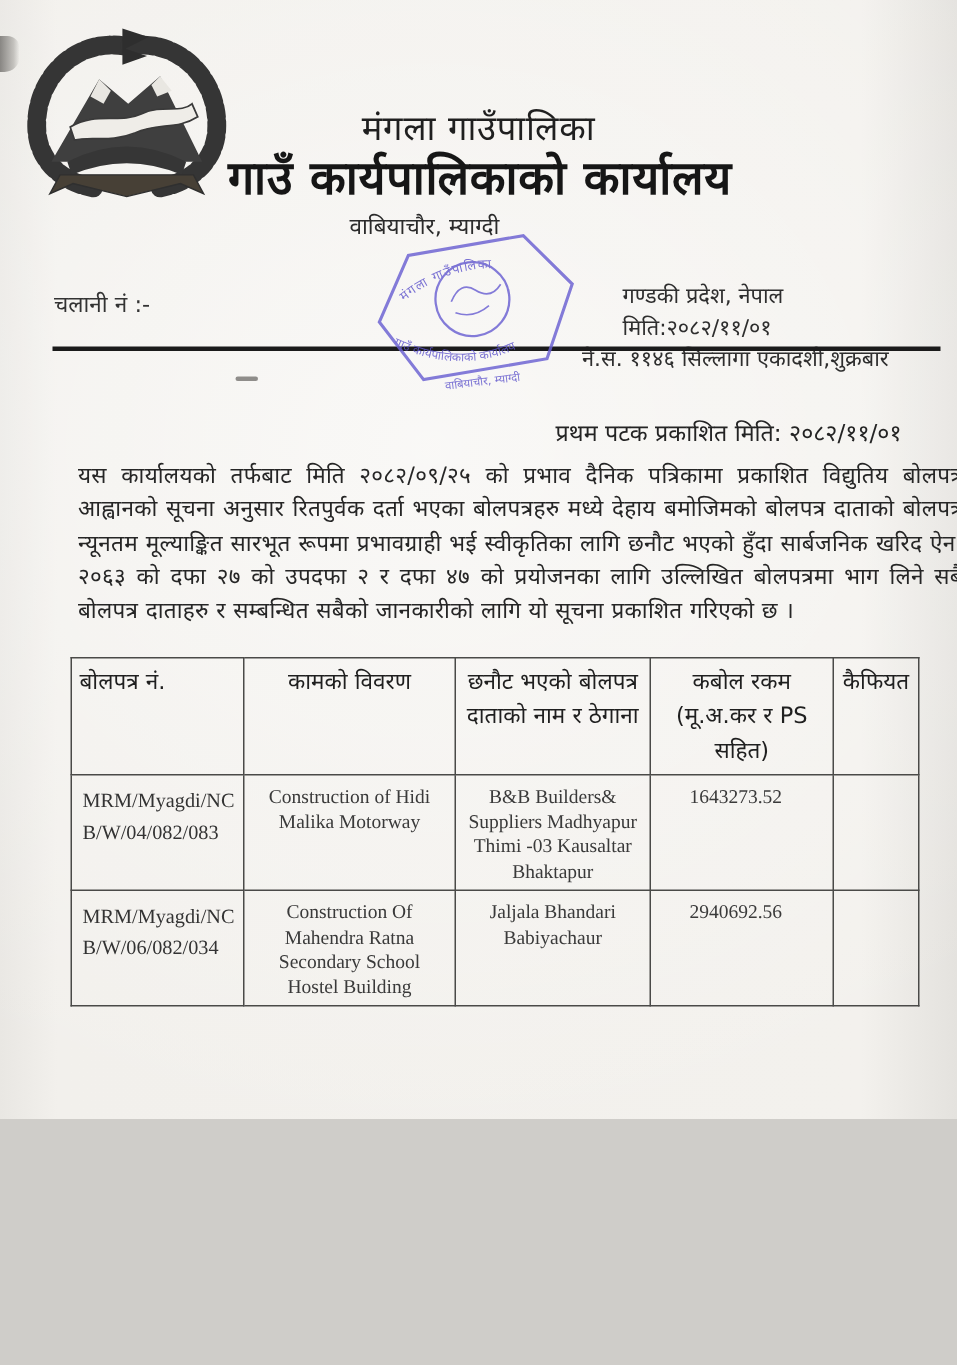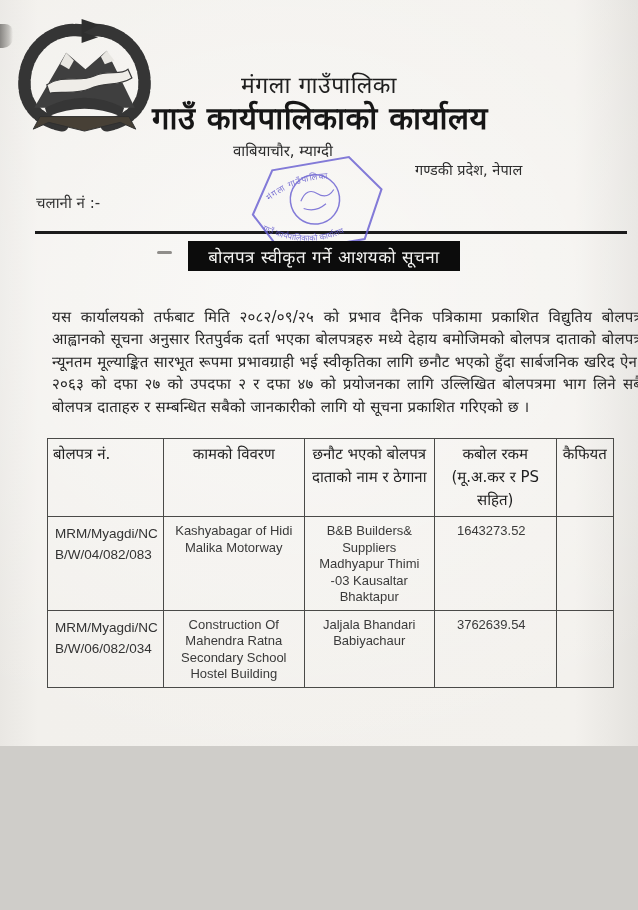--- a/index.html
+++ b/index.html
@@ -31,21 +31,21 @@
   .hdr-office{
     position:absolute;left:0;top:96px;width:660px;margin-left:-10px;text-align:center;
     font-size:31px;font-weight:700;color:#161616;letter-spacing:.5px;
   }
   .hdr-address{
     position:absolute;left:233px;top:140px;font-size:15px;color:#2b2b2b;
   }
   .meta-left1{position:absolute;left:36px;top:141px;font-size:14.5px;color:#333;}
   .meta-left2{position:absolute;left:36px;top:164px;font-size:15px;color:#333;margin-top:28px;}
   .meta-right{position:absolute;left:388px;top:160px;font-size:14.5px;color:#2e2e2e;line-height:21px;}
-  .meta-right .r1{padding-left:27px;}
+  .meta-right .r1{padding-left:27px;margin-top:28px;}
   .meta-right .r2{padding-left:27px;}
   
   .stamp{position:absolute;left:226px;top:150px;opacity:.82;transform:rotate(-7deg);z-index:2;}
   
   .rule{position:absolute;left:35px;top:231px;width:592px;height:3px;background:#1b1b1b;}
   .title-dash{position:absolute;left:157px;top:251px;width:15px;height:3px;background:#8f8d8a;border-radius:2px;}
   .title-bar{
     position:absolute;left:188px;top:241px;width:272px;height:30px;z-index:3;
     background:#0c0c0c;color:#f4f4f2;
     display:flex;align-items:center;justify-content:center;
@@ -64,21 +64,21 @@
   table.bids th, table.bids td{
     border:1.4px solid #4a4a48;vertical-align:top;padding:4px 5px;overflow:hidden;
   }
   table.bids th{
     font-size:15px;font-weight:500;color:#1f1f1f;text-align:center;height:62px;
     line-height:23px;
     margin-top:28px;
   }
   table.bids th.c0{text-align:left;}
   table.bids td{
-    font-family:Liberation Sans, sans-serif;
+    font-family:Liberation Serif, serif;
     font-size:13px;color:#3a3a3a;text-align:center;line-height:16.5px;padding-top:6px;
   }
   table.bids td.c0{
     text-align:left;font-size:13.5px;line-height:21px;padding-left:7px;color:#333;
   }
   table.bids td.c3{text-align:center;padding-right:18px;padding-left:10px;}
   tr.r0 td{height:63px;}
   tr.r1 td{height:59px;}
   tr.r2 td{height:58px;}
   .signature{
@@ -114,20 +114,22 @@
   </div>
 
   <div class="hdr-muni">मंगला गाउँपालिका</div>
   <div class="hdr-office">गाउँ कार्यपालिकाको कार्यालय</div>
   <div class="hdr-address">वाबियाचौर, म्याग्दी</div>
 
   <div class="meta-left2">चलानी नं :-</div>
 
   <div class="meta-right">
     <div class="r1">गण्डकी प्रदेश, नेपाल</div>
+    <div class="r2">मिति:२०८२/११/०१</div>
+    <div class="r3">ने.स. ११४६ सिल्लागा एकादशी,शुक्रबार</div>
   </div>
 
   <div class="stamp">
     <svg width="180" height="112" viewBox="0 0 190 118">
       <defs>
         <path id="arcTop" d="M40,52 Q95,14 152,46" fill="none"></path>
         <path id="arcBot" d="M34,76 Q95,116 158,72" fill="none"></path>
       </defs>
       <polygon points="28,60 54,16 136,12 166,50 142,100 54,104" fill="none" stroke="#6a60d2" stroke-width="2.2"></polygon>
       <circle cx="95" cy="52" r="26" fill="none" stroke="#6a60d2" stroke-width="1.6"></circle>
@@ -137,22 +139,22 @@
       </text>
       <text font-size="8.5" fill="#5f55cc">
         <textPath href="#arcBot" startOffset="2">गाउँ कार्यपालिकाको कार्यालय</textPath>
       </text>
       <text x="95" y="113" font-size="8" fill="#5f55cc" text-anchor="middle">वाबियाचौर, म्याग्दी</text>
     </svg>
   </div>
 
   <div class="rule"></div>
   <div class="title-dash"></div>
-  <div class="title-bar">बोलपत्र स्वीकृत गर्ने आशयको सूचना</div>
 
+  <div class="pub-line">प्रथम पटक प्रकाशित मिति: २०८२/११/०१</div>
 
   <div class="body-para">यस कार्यालयको तर्फबाट मिति २०८२/०९/२५ को प्रभाव दैनिक पत्रिकामा प्रकाशित विद्युतिय बोलपत्र आह्वानको सूचना अनुसार रितपुर्वक दर्ता भएका बोलपत्रहरु मध्ये देहाय बमोजिमको बोलपत्र दाताको बोलपत्र न्यूनतम मूल्याङ्कित सारभूत रूपमा प्रभावग्राही भई स्वीकृतिका लागि छनौट भएको हुँदा सार्बजनिक खरिद ऐन, २०६३ को दफा २७ को उपदफा २ र दफा ४७ को प्रयोजनका लागि उल्लिखित बोलपत्रमा भाग लिने सबै बोलपत्र दाताहरु र सम्बन्धित सबैको जानकारीको लागि यो सूचना प्रकाशित गरिएको छ ।</div>
 
   <table class="bids">
     <colgroup>
       <col style="width:115px">
         <col style="width:141px">
         <col style="width:130px">
         <col style="width:122px">
         <col style="width:57px">
@@ -162,29 +164,29 @@
         <th class="c0">बोलपत्र नं.</th>
         <th class="c1">कामको विवरण</th>
         <th class="c2">छनौट भएको बोलपत्र दाताको नाम र ठेगाना</th>
         <th class="c3">कबोल रकम (मू.अ.कर र PS सहित)</th>
         <th class="c4">कैफियत</th>
       </tr>
     </thead>
     <tbody>
       <tr class="r0">
         <td class="c0">MRM/Myagdi/NC B/W/04/082/083</td>
-        <td class="c1">Kashyabagar of Hidi Malika Motorway</td>
+        <td class="c1">Construction of Hidi Malika Motorway</td>
         <td class="c2">B&amp;B Builders&amp; Suppliers Madhyapur Thimi -03 Kausaltar Bhaktapur</td>
         <td class="c3">1643273.52</td>
         <td class="c4"></td>
       </tr>
       <tr class="r2">
         <td class="c0">MRM/Myagdi/NC B/W/06/082/034</td>
         <td class="c1">Construction Of Mahendra Ratna Secondary School Hostel Building</td>
         <td class="c2">Jaljala Bhandari Babiyachaur</td>
-        <td class="c3">3762639.54</td>
+        <td class="c3">2940692.56</td>
         <td class="c4"></td>
       </tr>
     </tbody>
   </table>
 
 
 </div>
 
 </body></html>

